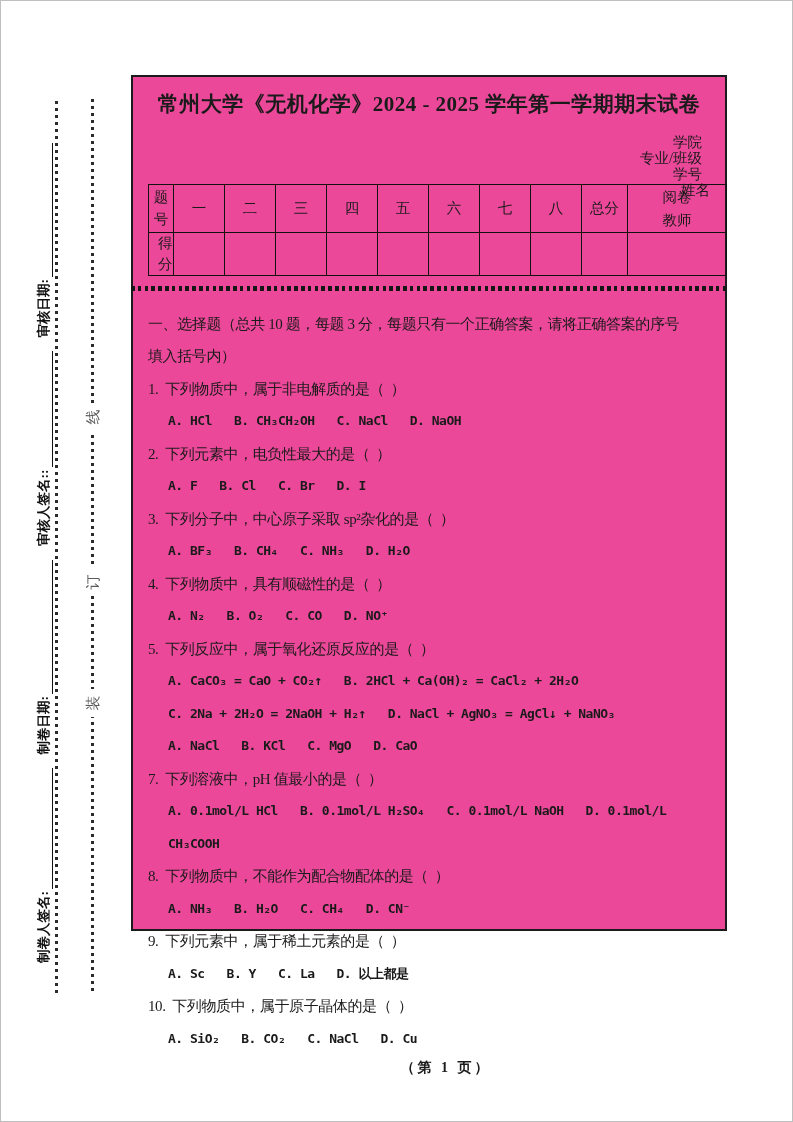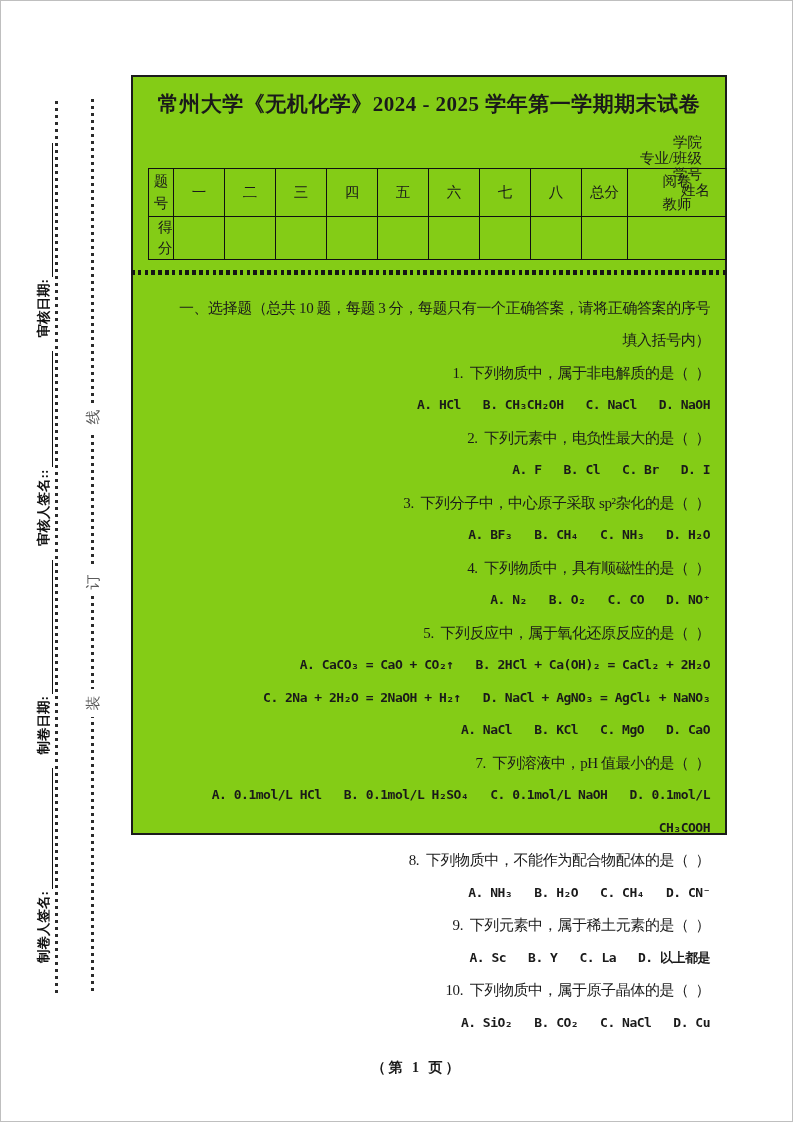--- a/index.html
+++ b/index.html
@@ -35,70 +35,70 @@
     font-size:13.5px; font-weight:bold; color:#111;
     white-space:nowrap;
   }
   .mf { display:flex; align-items:flex-end; flex:1; margin-right:14px; }
   .mf:last-child { margin-right:0; }
   .mf-label { line-height:18px; }
   .mf-line { flex:1; border-bottom:1.6px solid #111; height:3px; margin-left:2px; }
 
   
   .main-box {
-    position:absolute; left:131px; top:75px; width:596px; height:760px;
-    border:2px solid #1b1b1b; padding:0 15px 0 15px; background:#84cc16;
+    position:absolute; left:131px; top:75px; width:596px; height:856px;
+    border:2px solid #1b1b1b; padding:0 15px 0 15px; background:#ec4899;
   }
   .exam-title {
     margin-top:13px; text-align:center; font-size:21px; font-weight:bold;
     letter-spacing:0.5px; white-space:nowrap;
   }
   .header-fields {
     margin-top:16px; display:flex; align-items:flex-end;
     font-size:14.5px; height:20px;flex-direction:column;
   }
   .hf { display:flex; align-items:flex-end; margin-right:8px; }
   .hf:last-child { margin-right:0; }
   .hf-label { white-space:nowrap; line-height:16px; }
   .hf-line { border-bottom:1.3px solid #000; height:3px; }
   .hf-college  { flex:1.25; } .hf-college  .hf-line { flex:1; }
   .hf-major    { flex:1.5;  } .hf-major    .hf-line { flex:1; }
   .hf-studno   { flex:1.1;  } .hf-studno   .hf-line { flex:1; }
   .hf-name     { flex:1.15; } .hf-name     .hf-line { flex:1; }
 
   .score-table {
-    margin-top:14px; border-collapse:collapse; table-layout:fixed;
+    margin-top:30px; border-collapse:collapse; table-layout:fixed;
     width:578px; font-size:14.5px;
   }
   .score-table td {
     border:1.3px solid #111; text-align:center; vertical-align:middle;
     overflow:hidden;
   }
   .score-table tr.r1 td { height:48px; }
   .score-table tr.r2 td { height:39px;padding-left:8px; }
   .v2 { display:inline-block; width:1.15em; word-break:break-all; line-height:1.45; }
   .w2 { display:inline-block; width:2.2em;  word-break:break-all; line-height:1.55; }
 
   .dotted-sep {
     margin:10px -17px 0 -17px; height:4.5px;
     background:repeating-linear-gradient(to right,#161616 0 3.6px,transparent 3.6px 6.8px);
   }
 
-  .content { margin-top:17px;text-align:right; }
+  .content { margin-top:17px; }
   .content p {
     font-size:15px; line-height:32.5px; letter-spacing:-0.4px;
     white-space:pre-wrap;
   }
   .content p.opt {
     font-family:"DejaVu Sans Mono","Liberation Mono",monospace;
     font-size:13px; letter-spacing:-0.5px; font-weight:bold;margin-left:20px;
   }
 
   .page-footer {
-    position:absolute; left:119px; top:1059px; width:596px;
+    position:absolute; left:148px; top:1059px; width:596px;
     text-align:center; font-size:14px; font-weight:bold; letter-spacing:3px;
   }
 </style>
 </head>
 <body>
 
 <div class="page">
 
   <div class="bind-line inner"></div>
   <div class="bind-line outer"></div>

